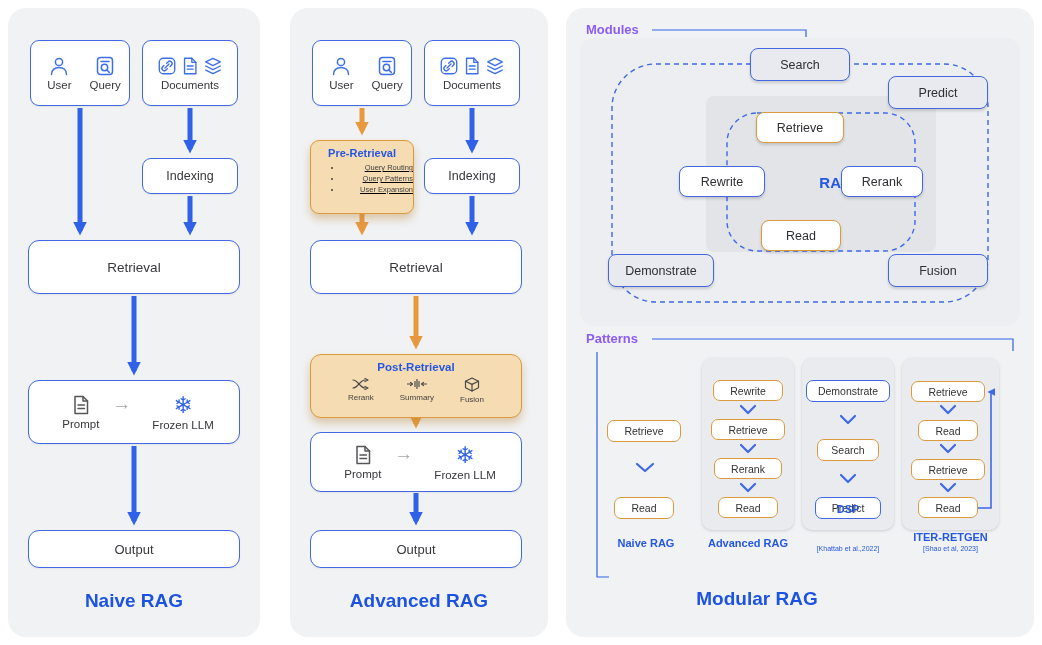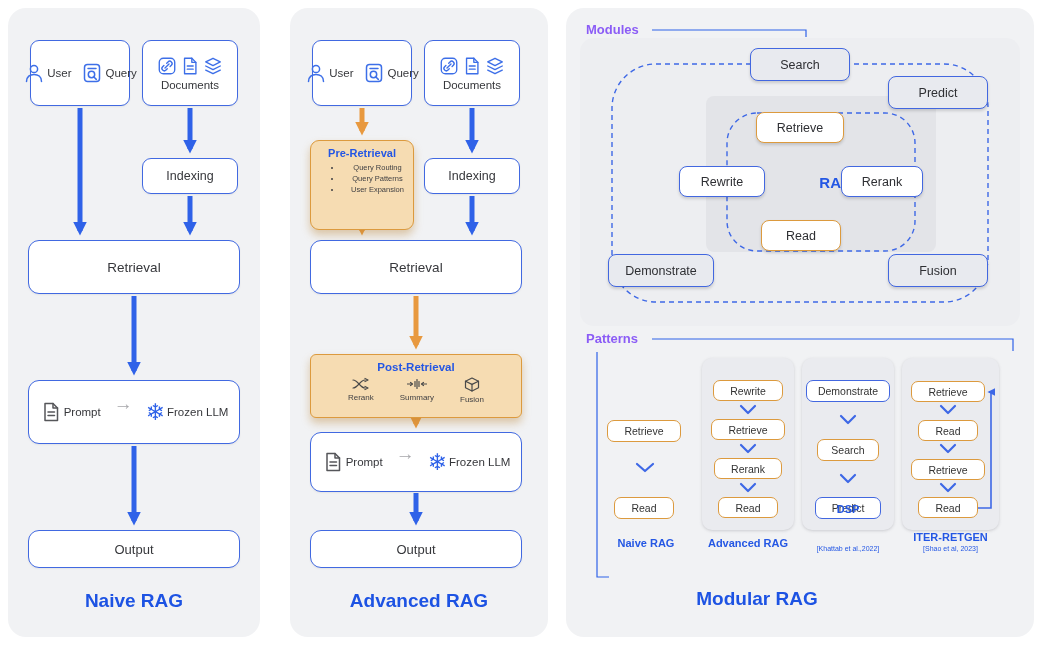--- a/index.html
+++ b/index.html
@@ -8,31 +8,31 @@
   .layer{position:absolute;left:0;top:0;width:1042px;height:645px;}
   .panelbg{position:absolute;background:#F1F2F4;border-radius:18px;}
   .subbg{position:absolute;border-radius:14px;}
   svg.overlay{position:absolute;left:0;top:0;}
 
   
   .flowbox{position:absolute;background:#fff;border:1.4px solid #4169E1;border-radius:9px;
            display:flex;align-items:center;justify-content:center;color:#36373B;
            box-shadow:0 1px 2px rgba(0,0,0,.06);box-sizing:border-box;}
   .flowbox .txt{font-size:13px;color:#36373B;}
-  .icol{display:flex;align-items:center;gap:2px;font-size:11.5px;color:#36373B;}
+  .icol{display:flex;flex-direction:column;align-items:center;gap:2px;font-size:11.5px;color:#36373B;margin-left:8px;}
   .docicons{display:flex;gap:3px;align-items:center;}
   .doclabel{font-size:11.5px;color:#36373B;margin-top:3px;}
   .gray-arrow{font-size:19px;color:#A7A7AB;font-weight:bold;transform:translateY(-8px);}
   .snow{font-size:23px;line-height:24px;color:#2F62E8;}
 
   
   .stagebox{position:absolute;background:#F6DCB2;border:1.4px solid #DC9A3E;border-radius:9px;
             box-shadow:0 5px 9px rgba(185,130,50,.40);box-sizing:border-box;text-align:center;}
   .stage-title{font-size:11px;font-weight:bold;color:#2456E4;margin-top:6px;}
-  .stage-list{margin:3px 0 0 0;padding-left:31px;text-align:center;}
+  .stage-list{margin:3px 0 0 0;padding-left:31px;text-align:right;text-decoration:underline;}
   .stage-list li{font-size:7.5px;line-height:11px;color:#3F3F42;}
   .pr-icons{display:flex;justify-content:center;gap:26px;margin-top:4px;}
   .pr-item{display:flex;flex-direction:column;align-items:center;gap:2px;}
   .pr-item span{font-size:8px;color:#3F3F42;}
 
   
   .module{position:absolute;background:#E8EAEF;border:1.4px solid #4267E0;border-radius:8px;
           display:flex;align-items:center;justify-content:center;font-size:12.5px;color:#2E2F33;
           box-shadow:0 2px 3px rgba(0,0,0,.15);box-sizing:border-box;}
   .module.white{background:#fff;}
@@ -236,38 +236,38 @@
         </svg>
         <svg class="icon-blue" width="20" height="20" viewBox="0 0 22 22">
           <path d="M11 2.5 L19 6.5 L11 10.5 L3 6.5 Z"></path>
             <path d="M3 11 L11 15 L19 11"></path>
             <path d="M3 15.5 L11 19.5 L19 15.5"></path>
         </svg>
       </div>
       <span class="doclabel">Documents</span>
     </div>
 
-    <div class="stagebox" style="left:310px;top:140px;width:104px;height:90px;">
+    <div class="stagebox" style="left:310px;top:140px;width:104px;height:74px;">
       <div class="stage-title">Pre-Retrieval</div>
       <ul class="stage-list">
         <li>Query Routing</li>
         <li>Query Patterns</li>
         <li>User Expansion</li>
       </ul>
     </div>
 
     <div class="flowbox" style="left:424px;top:158px;width:96px;height:36px;">
       <span class="txt" style="font-size:12.5px;">Indexing</span>
     </div>
 
     <div class="flowbox" style="left:310px;top:240px;width:212px;height:54px;border-radius:11px;">
       <span class="txt" style="font-size:13.5px;">Retrieval</span>
     </div>
 
-    <div class="stagebox" style="left:310px;top:354px;width:212px;height:64px;border-radius:6px;">
+    <div class="stagebox" style="left:310px;top:354px;width:212px;height:64px;border-radius:11px;">
       <div class="stage-title" style="font-size:11.5px;">Post-Retrieval</div>
       <div class="pr-icons">
         <div class="pr-item">
           <svg class="icon-dark" width="18" height="14" viewBox="0 0 18 14">
             <path d="M1 3 C6 3 8 11 13 11"></path>
               <path d="M1 11 C6 11 8 3 13 3"></path>
             <path d="M13 1.5 L16 3 L13 4.5"></path>
               <path d="M13 9.5 L16 11 L13 12.5"></path>
           </svg>
           <span>Rerank</span>

